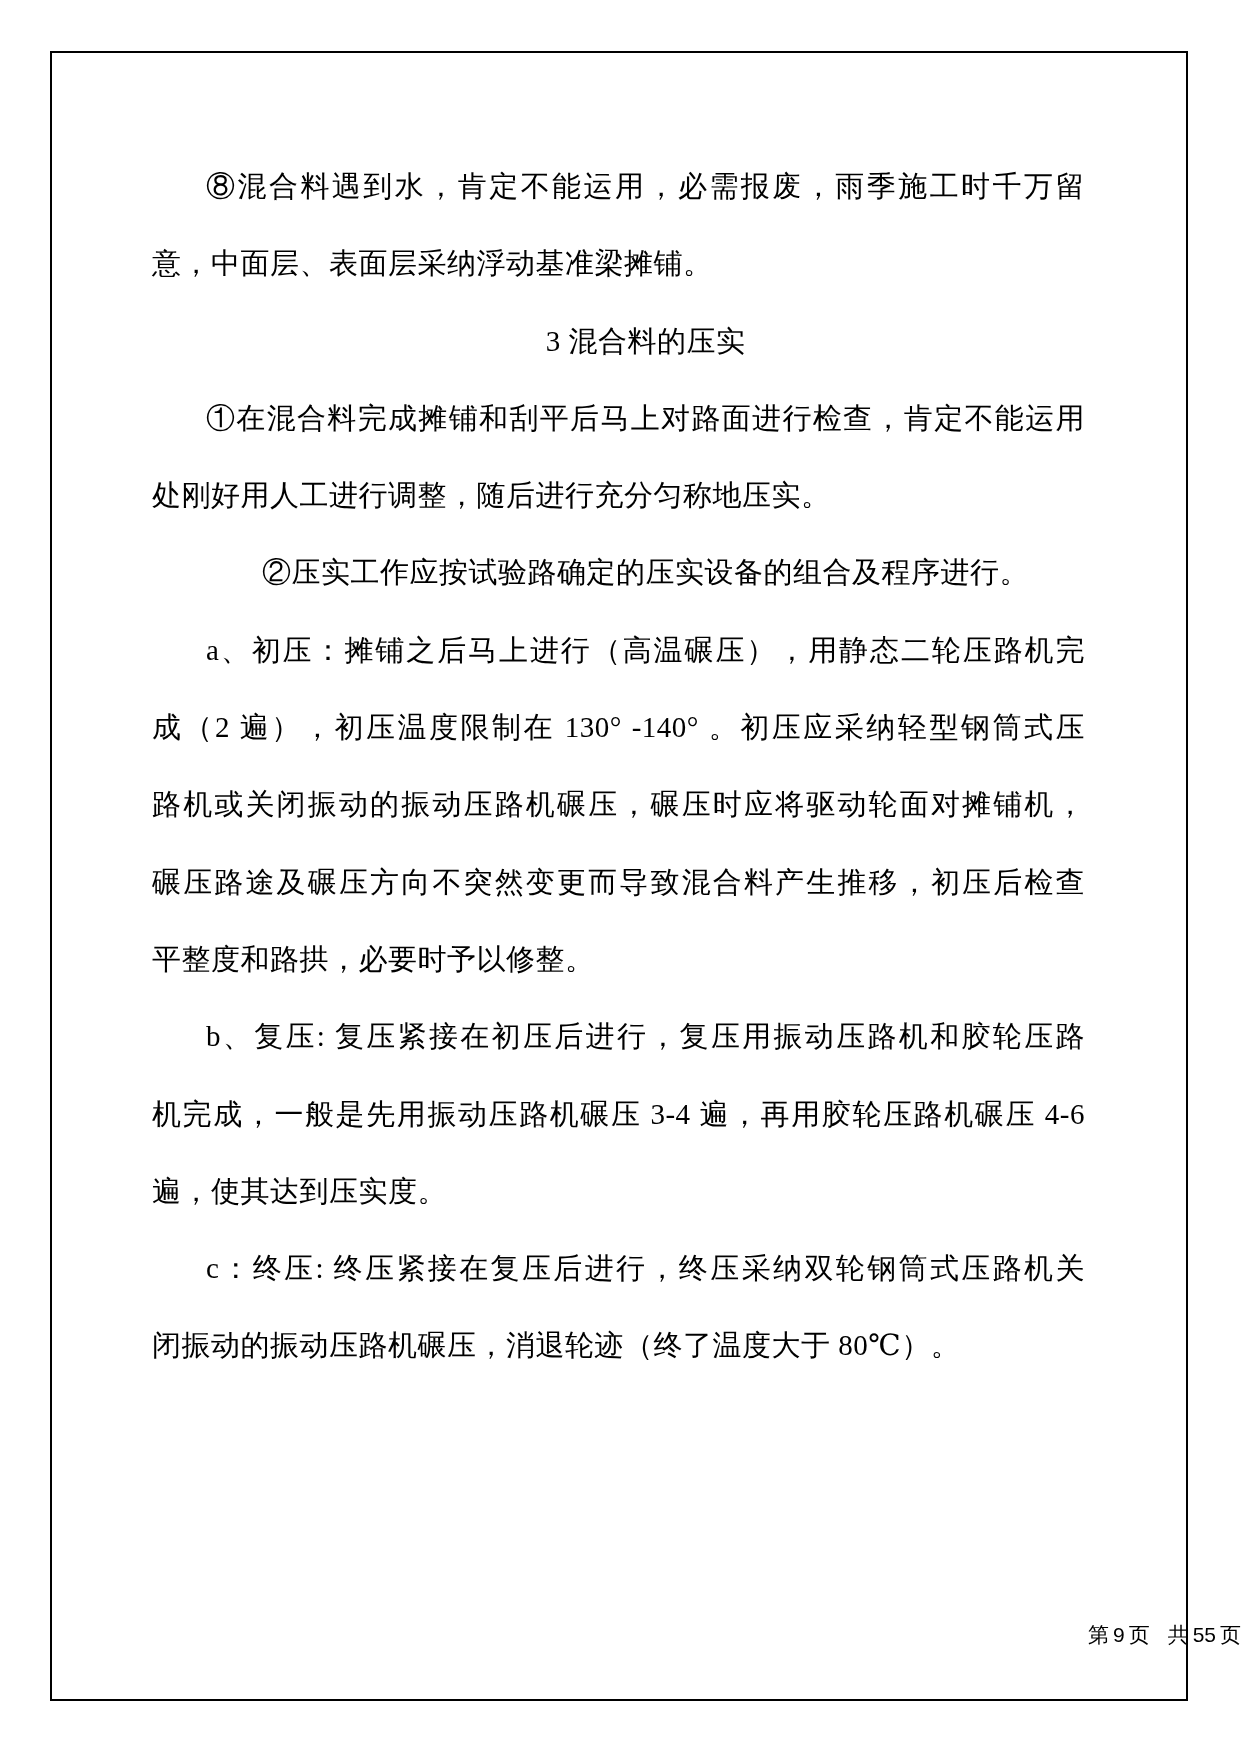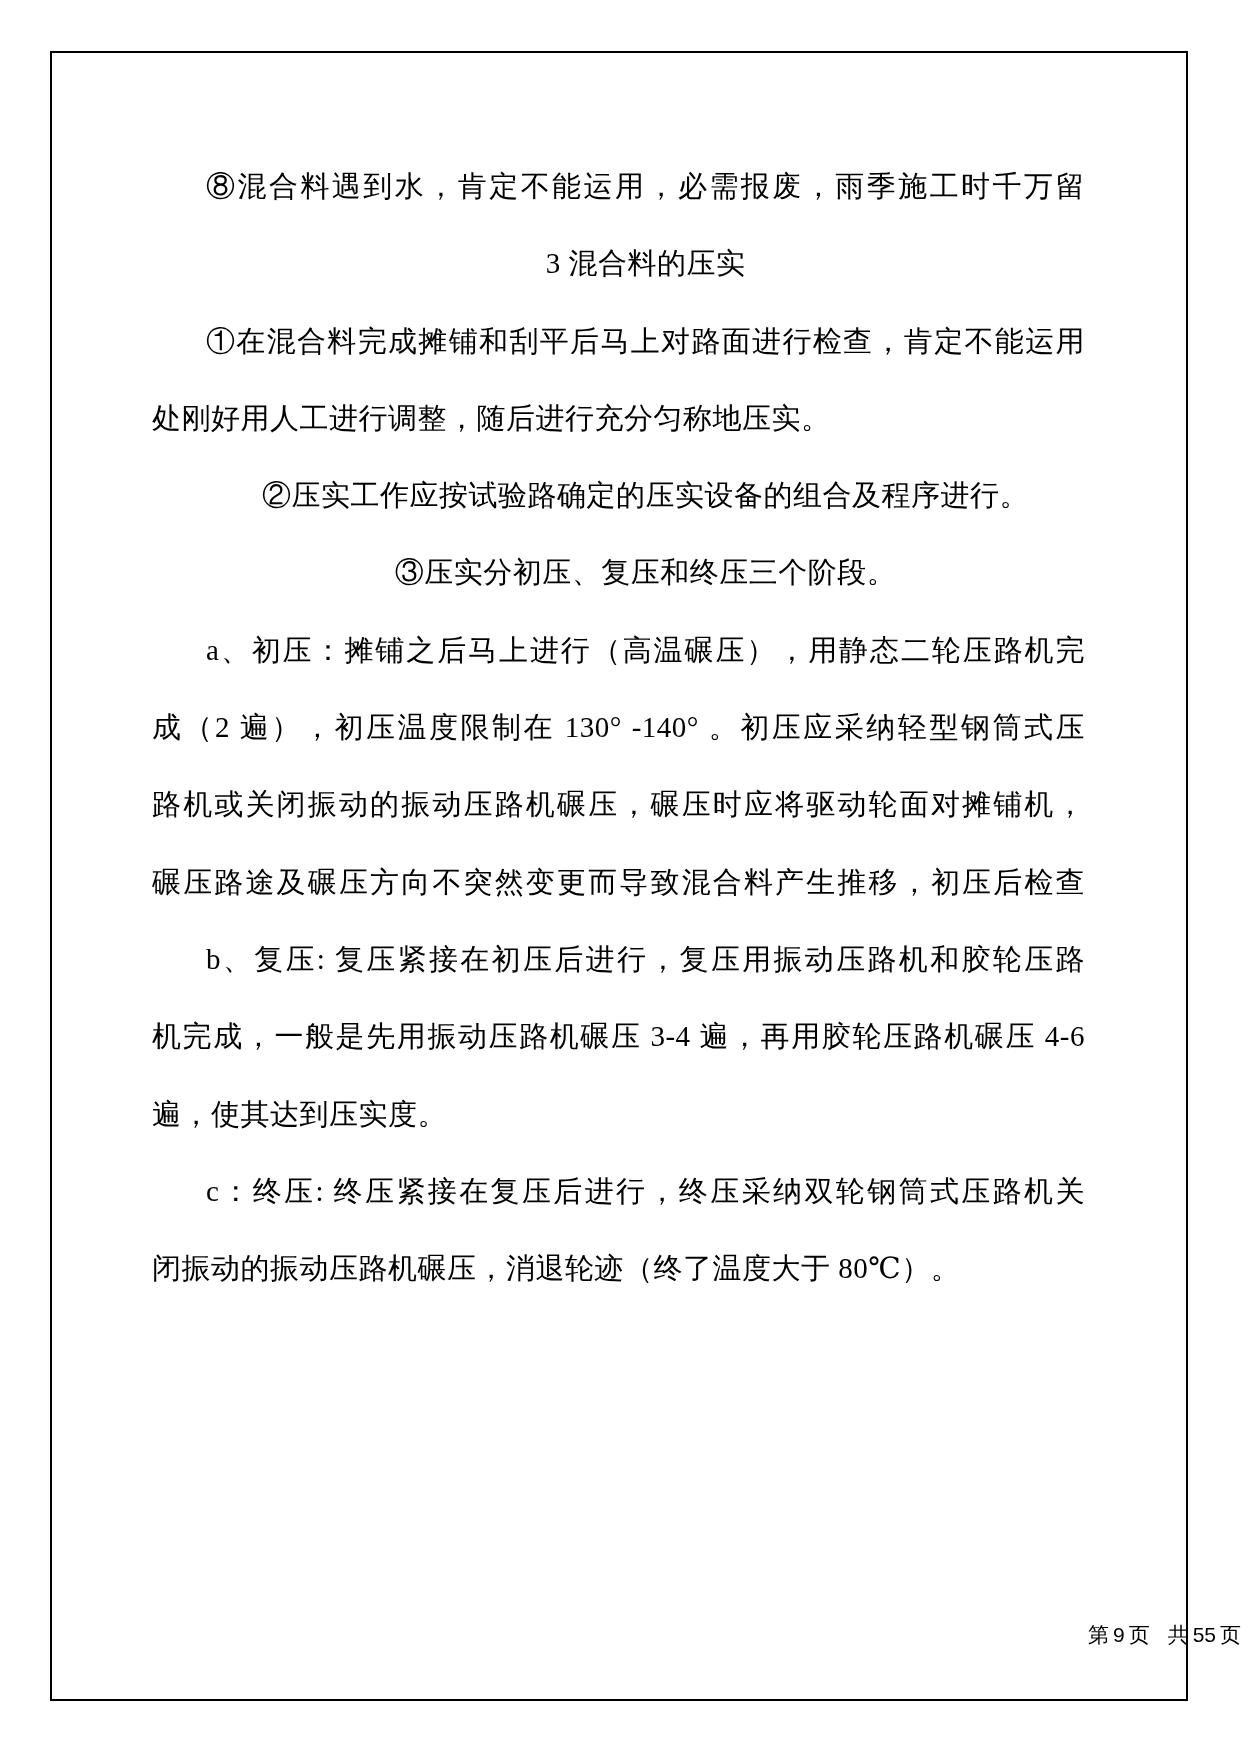--- a/index.html
+++ b/index.html
@@ -68,29 +68,30 @@
   }
 </style>
 </head>
 <body>
 
 <div class="page">
   <div class="page-border"></div>
 
   <div class="content">
     <div class="line indent fill">⑧混合料遇到水，肯定不能运用，必需报废，雨季施工时千万留</div>
+    <div class="line">意，中面层、表面层采纳浮动基准梁摊铺。</div>
     <div class="line indent">3 混合料的压实</div>
     <div class="line indent fill">①在混合料完成摊铺和刮平后马上对路面进行检查，肯定不能运用</div>
     <div class="line">处刚好用人工进行调整，随后进行充分匀称地压实。</div>
     <div class="line indent">②压实工作应按试验路确定的压实设备的组合及程序进行。</div>
-    <div class="line indent">③压实分初压、复压和终压三个阶段。</div>
     <div class="line indent fill">a、初压：摊铺之后马上进行（高温碾压），用静态二轮压路机完</div>
     <div class="line fill">成（2 遍），初压温度限制在 130° -140° 。初压应采纳轻型钢筒式压</div>
     <div class="line fill">路机或关闭振动的振动压路机碾压，碾压时应将驱动轮面对摊铺机，</div>
     <div class="line fill">碾压路途及碾压方向不突然变更而导致混合料产生推移，初压后检查</div>
+    <div class="line">平整度和路拱，必要时予以修整。</div>
     <div class="line indent fill">b、复压: 复压紧接在初压后进行，复压用振动压路机和胶轮压路</div>
     <div class="line fill">机完成，一般是先用振动压路机碾压 3-4 遍，再用胶轮压路机碾压 4-6</div>
     <div class="line">遍，使其达到压实度。</div>
     <div class="line indent fill">c：终压: 终压紧接在复压后进行，终压采纳双轮钢筒式压路机关</div>
     <div class="line">闭振动的振动压路机碾压，消退轮迹（终了温度大于 80℃）。</div>
   </div>
 
   <div class="footer">
     <span>第</span><span class="num">9</span><span>页</span><span class="gap"></span><span>共</span><span class="num">55</span><span>页</span>
   </div>

